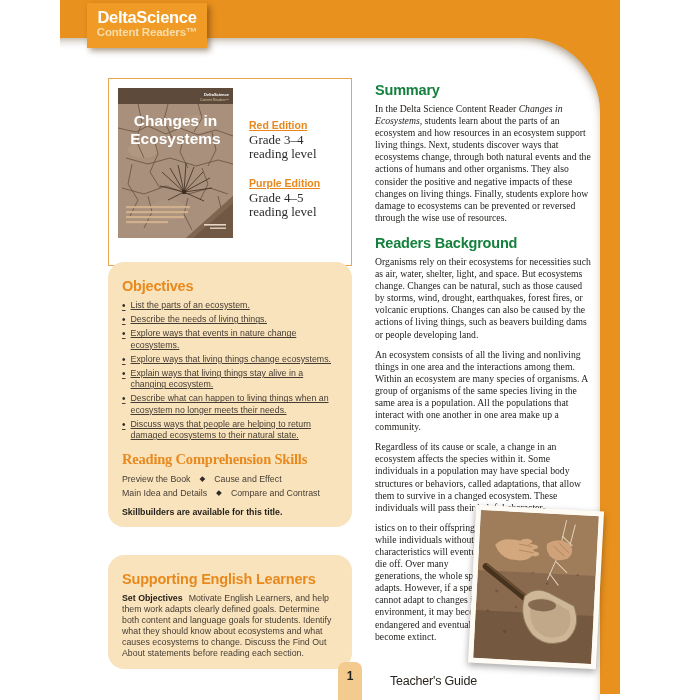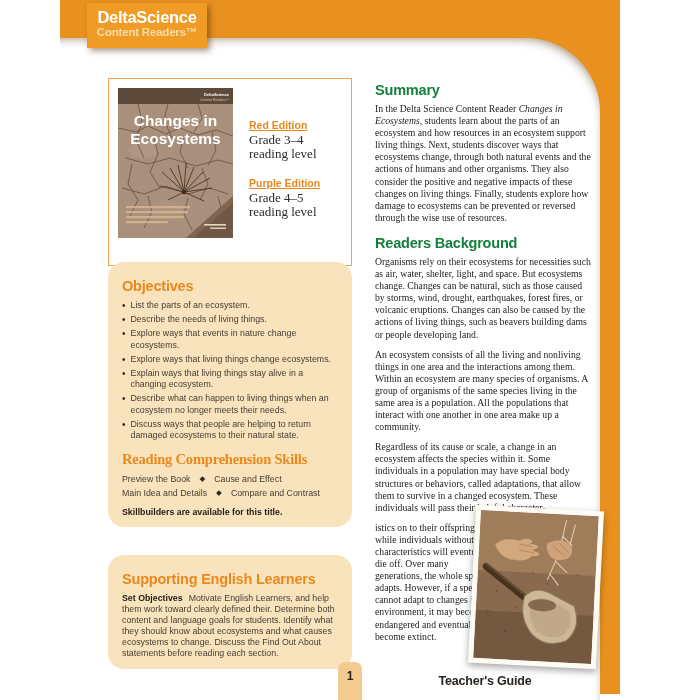--- a/index.html
+++ b/index.html
@@ -24,21 +24,21 @@
   .ed-name{font-size:10.5px;font-weight:bold;color:#e8881c;margin-bottom:2px;text-decoration:underline;}
   .ed-grade,.ed-level{font-family:"Liberation Serif",serif;font-size:13px;color:#2b2b2b;line-height:14px;}
   
   .panel{position:absolute;left:48px;width:244px;background:#f9e3bd;border-radius:16px;
          padding:16px 14px 10px 14px;box-sizing:border-box;}
   .objectives-panel{top:224px;}
   .sel-panel{top:517px;}
   .panel h2{margin:0 0 6px 0;font-size:14.5px;font-weight:bold;color:#e8891d;letter-spacing:-.2px;}
   .panel h2.rcs{margin-top:10px;font-family:Liberation Serif, serif;}
   ul.obj{list-style:none;margin:0;padding:0;}
-  ul.obj li{display:flex;margin:0 0 3px 0;font-size:8.8px;line-height:11.2px;color:#453d33;}
+  ul.obj li{display:flex;margin:0 0 3px 0;font-size:8.8px;line-height:11.2px;color:#453d33;text-decoration:underline;}
   ul.obj li::before{content:"\2022";margin-right:5px;color:#2e2a25;font-size:10px;line-height:11px;}
   .skill-row{font-size:8.8px;color:#453d33;margin-bottom:4px;}
   .skill-row .diamond{display:inline-block;margin:0 9px;font-size:7.5px;color:#2e2a25;vertical-align:1px;}
   .skill-note{font-size:8.8px;font-weight:bold;color:#211d18;margin-top:9px;}
   .sel-panel p{margin:0;font-size:8.8px;line-height:11px;color:#453d33;}
   .sel-panel p b{color:#211d18;margin-right:6px;}
   
   .right-col{position:absolute;left:315px;top:44px;width:218px;}
   .right-col h2{margin:0 0 5px 0;font-size:14.5px;font-weight:bold;color:#15803d;letter-spacing:-.2px;}
   .right-col h2.sb{margin-top:11px;}
@@ -46,22 +46,22 @@
                line-height:12.1px;color:#262320;}
   .right-col p.narrow{width:122px;margin-bottom:0;}
   
   .photo{position:absolute;left:412px;top:470px;width:118px;background:#fdfbf4;padding:5px;
          transform:rotate(3deg);box-shadow:0 3px 7px rgba(0,0,0,.35);z-index:2;}
   .photo svg{display:block;}
   
   .page-tab{position:absolute;left:278px;top:624px;width:24px;height:38px;background:#f4cb8e;
             border-radius:7px 7px 0 0;text-align:center;padding-top:7px;box-sizing:border-box;
             font-size:12px;font-weight:bold;color:#231f1a;}
-  .tg-label{position:absolute;left:330px;top:636px;width:190px;text-align:center;
-            font-size:12.5px;font-weight:bold;color:#2a241e;letter-spacing:-.2px;}
+  .tg-label{position:absolute;left:330px;top:636px;width:190px;text-align:left;
+            font-size:12.5px;font-weight:normal;color:#2a241e;letter-spacing:-.2px;}
 </style>
 </head>
 <body>
 
 <div class="canvas">
 
   <div class="orange-shape"></div>
 
   <div class="page">
 
@@ -163,21 +163,21 @@
         <span>Preview the Book</span><span class="diamond">◆</span><span>Cause and Effect</span>
       </div>
       <div class="skill-row">
         <span>Main Idea and Details</span><span class="diamond">◆</span><span>Compare and Contrast</span>
       </div>
       <div class="skill-note">Skillbuilders are available for this title.</div>
     </div>
 
     <div class="panel sel-panel">
       <h2>Supporting English Learners</h2>
-      <p><b>Set Objectives</b><span>Motivate English Learners, and help them work toward clearly defined their. Determine both content and language goals for students. Identify what they should know about ecosystems and what causes ecosystems to change. Discuss the Find Out About statements before reading each section.</span></p>
+      <p><b>Set Objectives</b><span>Motivate English Learners, and help them work adapts clearly defined goals. Determine both content and language goals for students. Identify what they should know about ecosystems and what causes ecosystems to change. Discuss the Find Out About statements before reading each section.</span></p>
     </div>
 
     <div class="right-col">
       <h2>Summary</h2>
       <p><span>In the Delta Science Content Reader </span><em>Changes in Ecosystems</em><span>, students learn about the parts of an ecosystem and how resources in an ecosystem support living things. Next, students discover ways that ecosystems change, through both natural events and the actions of humans and other organisms. They also consider the positive and negative impacts of these changes on living things. Finally, students explore how damage to ecosystems can be prevented or reversed through the wise use of resources.</span></p>
       <h2 class="sb">Readers Background</h2>
       <p>Organisms rely on their ecosystems for necessities such as air, water, shelter, light, and space. But ecosystems change. Changes can be natural, such as those caused by storms, wind, drought, earthquakes, forest fires, or volcanic eruptions. Changes can also be caused by the actions of living things, such as beavers building dams or people developing land.</p>
       <p>An ecosystem consists of all the living and nonliving things in one area and the interactions among them. Within an ecosystem are many species of organisms. A group of organisms of the same species living in the same area is a population. All the populations that interact with one another in one area make up a community.</p>
       <p>Regardless of its cause or scale, a change in an ecosystem affects the species within it. Some individuals in a population may have special body structures or behaviors, called adaptations, that allow them to survive in a changed ecosystem. These individuals will pass their helpful character-</p>
       <p class="narrow">istics on to their offspring, while individuals without these characteristics will eventually die off. Over many generations, the whole species adapts. However, if a species cannot adapt to changes in its environment, it may become endangered and eventually become extinct.</p>

